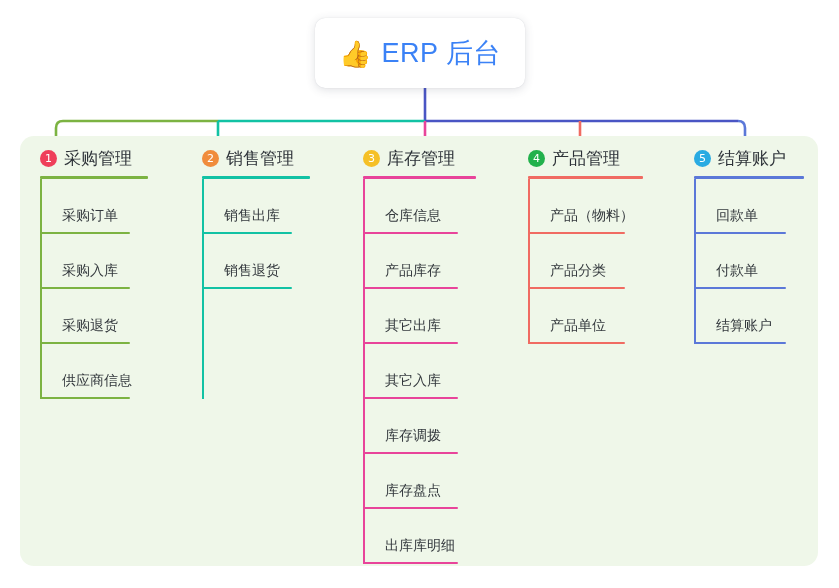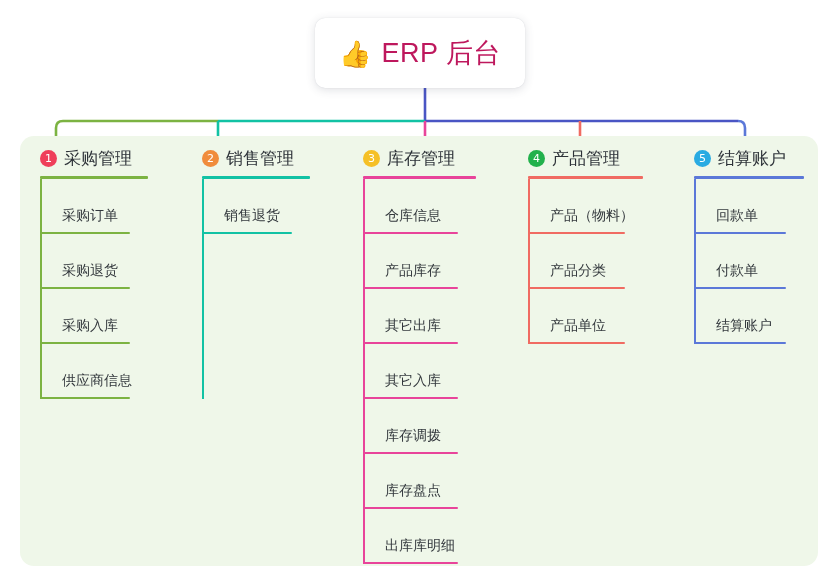--- a/index.html
+++ b/index.html
@@ -38,21 +38,21 @@
   }
   #root-card .thumb {
     font-size: 26px;
     line-height: 1;
     color: #f2b33d;
     display: inline-block;
     transform: translateY(1px);
   }
   #root-card .root-label {
     font-size: 27px;
-    color: #be185d;
+    color: #3b82f6;
     letter-spacing: 0.5px;
     white-space: nowrap;
   }
 
   
   #panel {
     position: absolute;
     left: 20px;
     top: 136px;
     width: 798px;
@@ -157,42 +157,46 @@
           <span class="col-title">采购管理</span>
         </div>
         <div class="head-rule" style="background: rgb(124, 179, 66); width: 108px;"></div>
         <div class="leaves">
           <div class="spine" style="background: rgb(124, 179, 66); height: 220px;"></div>
           <div class="leaf">
             <span class="leaf-text">采购订单</span>
             <div class="leaf-rule" style="background: rgb(124, 179, 66); width: 90px;"></div>
           </div>
           <div class="leaf">
+            <span class="leaf-text">采购入库</span>
+            <div class="leaf-rule" style="background: rgb(124, 179, 66); width: 90px;"></div>
+          </div>
+          <div class="leaf">
             <span class="leaf-text">采购退货</span>
-            <div class="leaf-rule" style="background: rgb(124, 179, 66); width: 90px;"></div>
-          </div>
-          <div class="leaf">
-            <span class="leaf-text">采购入库</span>
             <div class="leaf-rule" style="background: rgb(124, 179, 66); width: 90px;"></div>
           </div>
           <div class="leaf">
             <span class="leaf-text">供应商信息</span>
             <div class="leaf-rule" style="background: rgb(124, 179, 66); width: 90px;"></div>
           </div>
         </div>
       </div>
       <div class="column" style="left: 202px;">
         <div class="col-head">
           <span class="badge" style="background: rgb(240, 140, 60);">2</span>
           <span class="col-title">销售管理</span>
         </div>
         <div class="head-rule" style="background: rgb(18, 194, 164); width: 108px;"></div>
         <div class="leaves">
           <div class="spine" style="background: rgb(18, 194, 164); height: 220px;"></div>
           <div class="leaf">
+            <span class="leaf-text">销售出库</span>
+            <div class="leaf-rule" style="background: rgb(18, 194, 164); width: 90px;"></div>
+          </div>
+          <div class="leaf">
             <span class="leaf-text">销售退货</span>
             <div class="leaf-rule" style="background: rgb(18, 194, 164); width: 90px;"></div>
           </div>
         </div>
       </div>
       <div class="column" style="left: 363px;">
         <div class="col-head">
           <span class="badge" style="background: rgb(245, 192, 38);">3</span>
           <span class="col-title">库存管理</span>
         </div>

